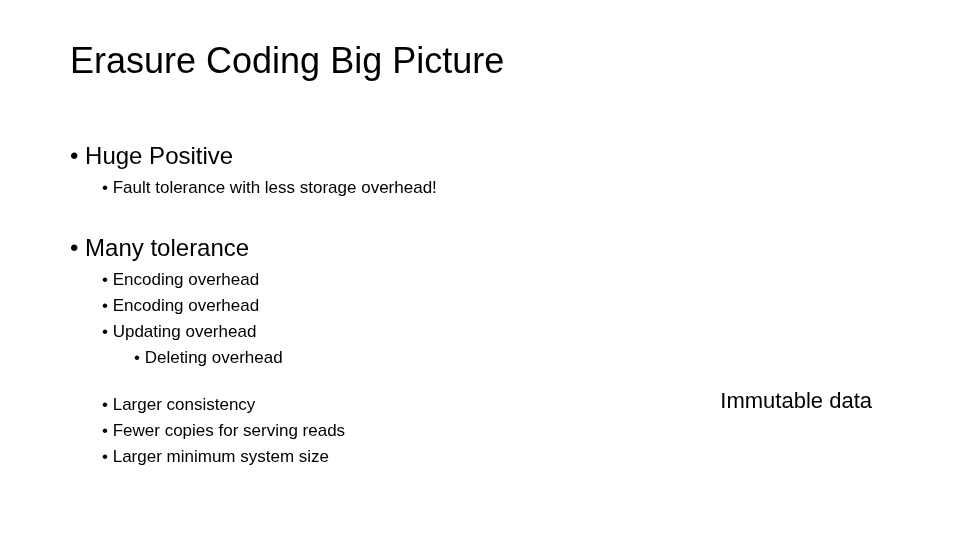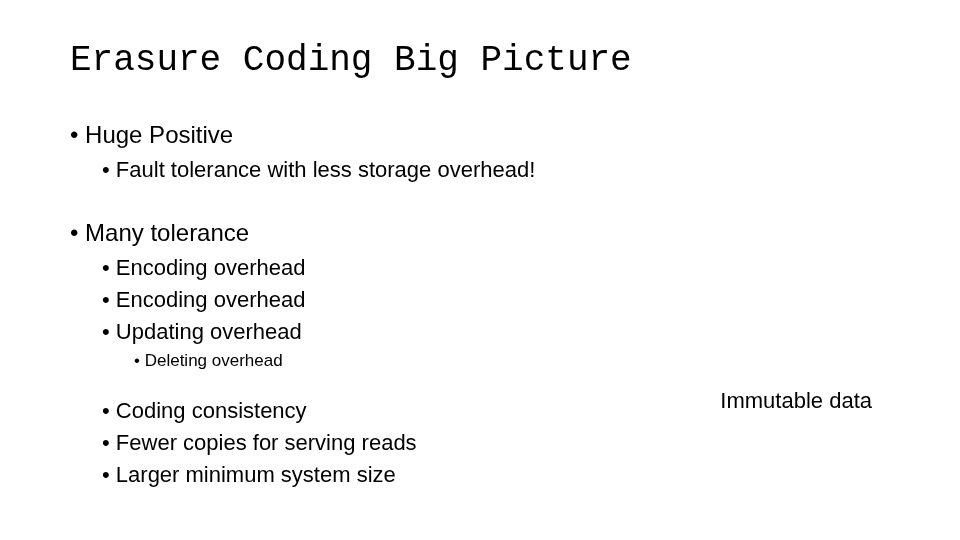--- a/index.html
+++ b/index.html
@@ -8,31 +8,30 @@
       height: 540px;
       background: #fff;
       font-family: Arial, Helvetica, sans-serif;
       color: #000;
       position: relative;
       padding: 40px 70px;
     }
     .title {
       font-size: 36px;
       font-weight: 400;
-      margin-bottom: 40px;
-      font-family: Liberation Mono, monospace;
+      margin-bottom: 60px;
     }
     .level1 {
       font-size: 24px;
       margin-bottom: 8px;
       margin-left: 0;
     }
     .level1::before { content: "• "; }
     .level2 {
-      font-size: 22px;
+      font-size: 17px;
       margin-bottom: 6px;
       margin-left: 32px;
     }
     .level2::before { content: "• "; }
     .level3 {
       font-size: 17px;
       margin-bottom: 23px;
       margin-left: 64px;
     }
     .level3::before { content: "• "; }
@@ -54,17 +53,17 @@
 <div class="level2">Fault tolerance with less storage overhead!</div>
 
 <div class="gap"></div>
 
 <div class="level1">Many tolerance</div>
 <div class="level2">Encoding overhead</div>
 <div class="level2">Encoding overhead</div>
 <div class="level2">Updating overhead</div>
 <div class="level3">Deleting overhead</div>
 <div class="spacer-sm"></div>
-<div class="level2">Coding consistency</div>
+<div class="level2">Larger consistency</div>
 <div class="level2">Fewer copies for serving reads</div>
 <div class="level2">Larger minimum system size</div>
 
 <div class="annotation">Immutable data</div>
 
 </body></html>

